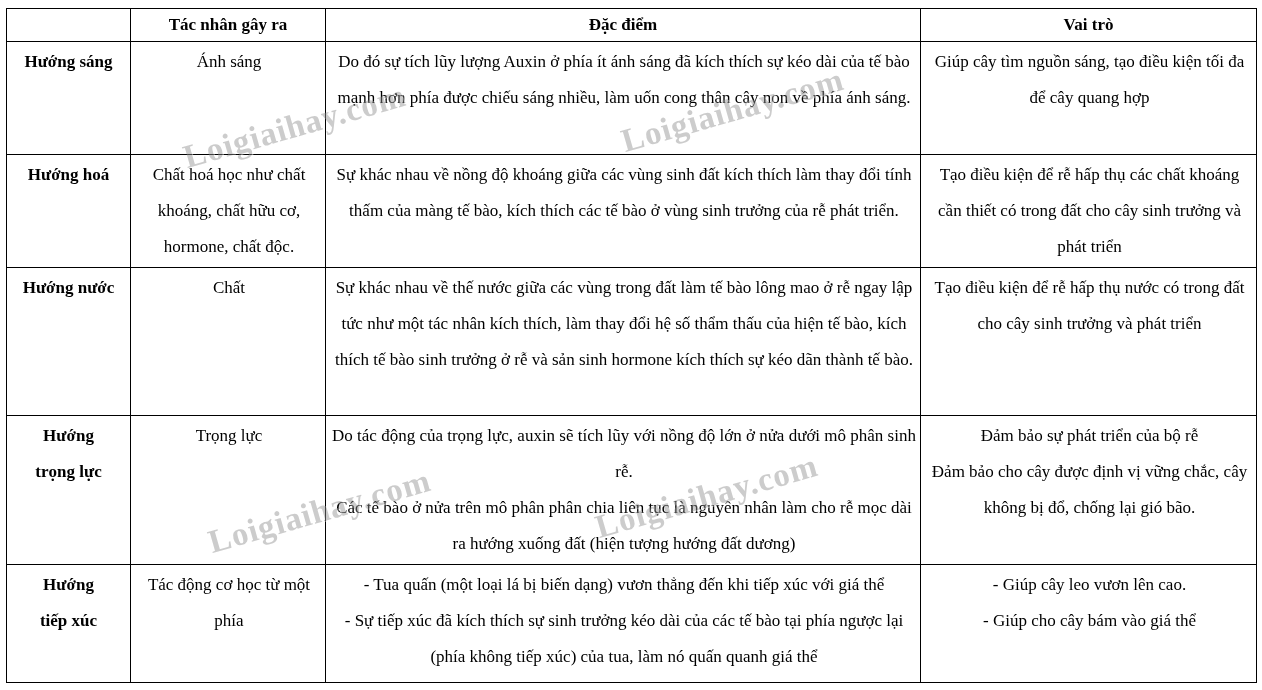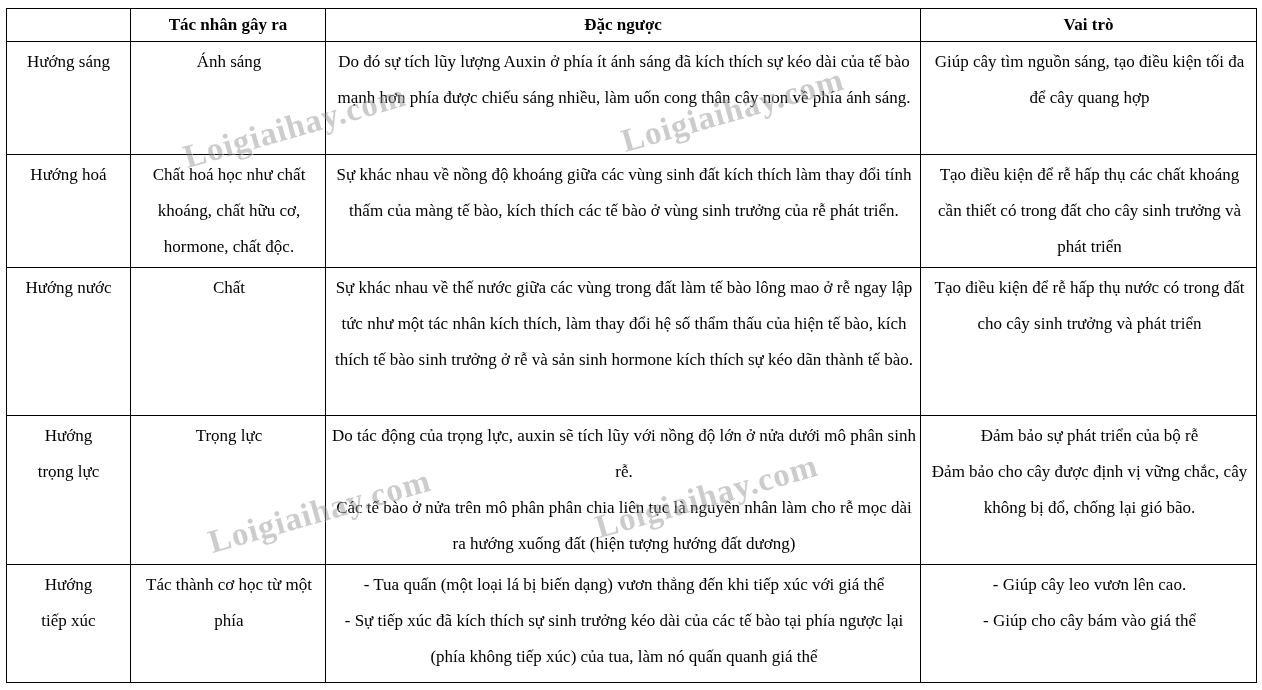--- a/index.html
+++ b/index.html
@@ -43,21 +43,21 @@
     height: 26px;
     line-height: 24px;
     padding: 3px 4px;
     white-space: nowrap;
   }
   col.c1 { width: 124px; }
   col.c2 { width: 195px; }
   col.c3 { width: 595px; }
   col.c4 { width: 336px; }
   td.lbl {
-    font-weight: normal;
+    font-weight: bold;
     text-align: center;
     padding-left: 2px;
     padding-right: 2px;
   }
   tr.r1 { height: 113px; }
   tr.r2 { height: 107px; }
   tr.r3 { height: 148px; }
   tr.r4 { height: 148px; }
   tr.r5 { height: 118px; }
   .wm {
@@ -87,21 +87,21 @@
     <colgroup>
       <col class="c1">
         <col class="c2">
         <col class="c3">
         <col class="c4">
     </colgroup>
     <thead>
       <tr>
         <th></th>
         <th>Tác nhân gây ra</th>
-        <th>Đặc ngược</th>
+        <th>Đặc điểm</th>
         <th>Vai trò</th>
       </tr>
     </thead>
     <tbody>
       <tr class="r1">
         <td class="lbl">Hướng sáng</td>
         <td>Ánh sáng</td>
         <td>Do đó sự tích lũy lượng Auxin ở phía ít ánh sáng đã kích thích sự kéo dài của tế bào mạnh hơn phía được chiếu sáng nhiều, làm uốn cong thân cây non về phía ánh sáng.</td>
         <td>Giúp cây tìm nguồn sáng, tạo điều kiện tối đa để cây quang hợp</td>
       </tr>
@@ -122,21 +122,21 @@
 trọng lực</td>
         <td>Trọng lực</td>
         <td>Do tác động của trọng lực, auxin sẽ tích lũy với nồng độ lớn ở nửa dưới mô phân sinh rễ.
 Các tế bào ở nửa trên mô phân phân chia liên tục là nguyên nhân làm cho rễ mọc dài ra hướng xuống đất (hiện tượng hướng đất dương)</td>
         <td>Đảm bảo sự phát triển của bộ rễ
 Đảm bảo cho cây được định vị vững chắc, cây không bị đổ, chống lại gió bão.</td>
       </tr>
       <tr class="r5">
         <td class="lbl">Hướng
 tiếp xúc</td>
-        <td>Tác thành cơ học từ một phía</td>
+        <td>Tác động cơ học từ một phía</td>
         <td>- Tua quấn (một loại lá bị biến dạng) vươn thẳng đến khi tiếp xúc với giá thể
 - Sự tiếp xúc đã kích thích sự sinh trưởng kéo dài của các tế bào tại phía ngược lại (phía không tiếp xúc) của tua, làm nó quấn quanh giá thể</td>
         <td>- Giúp cây leo vươn lên cao.
 - Giúp cho cây bám vào giá thể</td>
       </tr>
     </tbody>
   </table>
 
   <div class="wm wm1">Loigiaihay.com</div>
   <div class="wm wm2">Loigiaihay.com</div>

